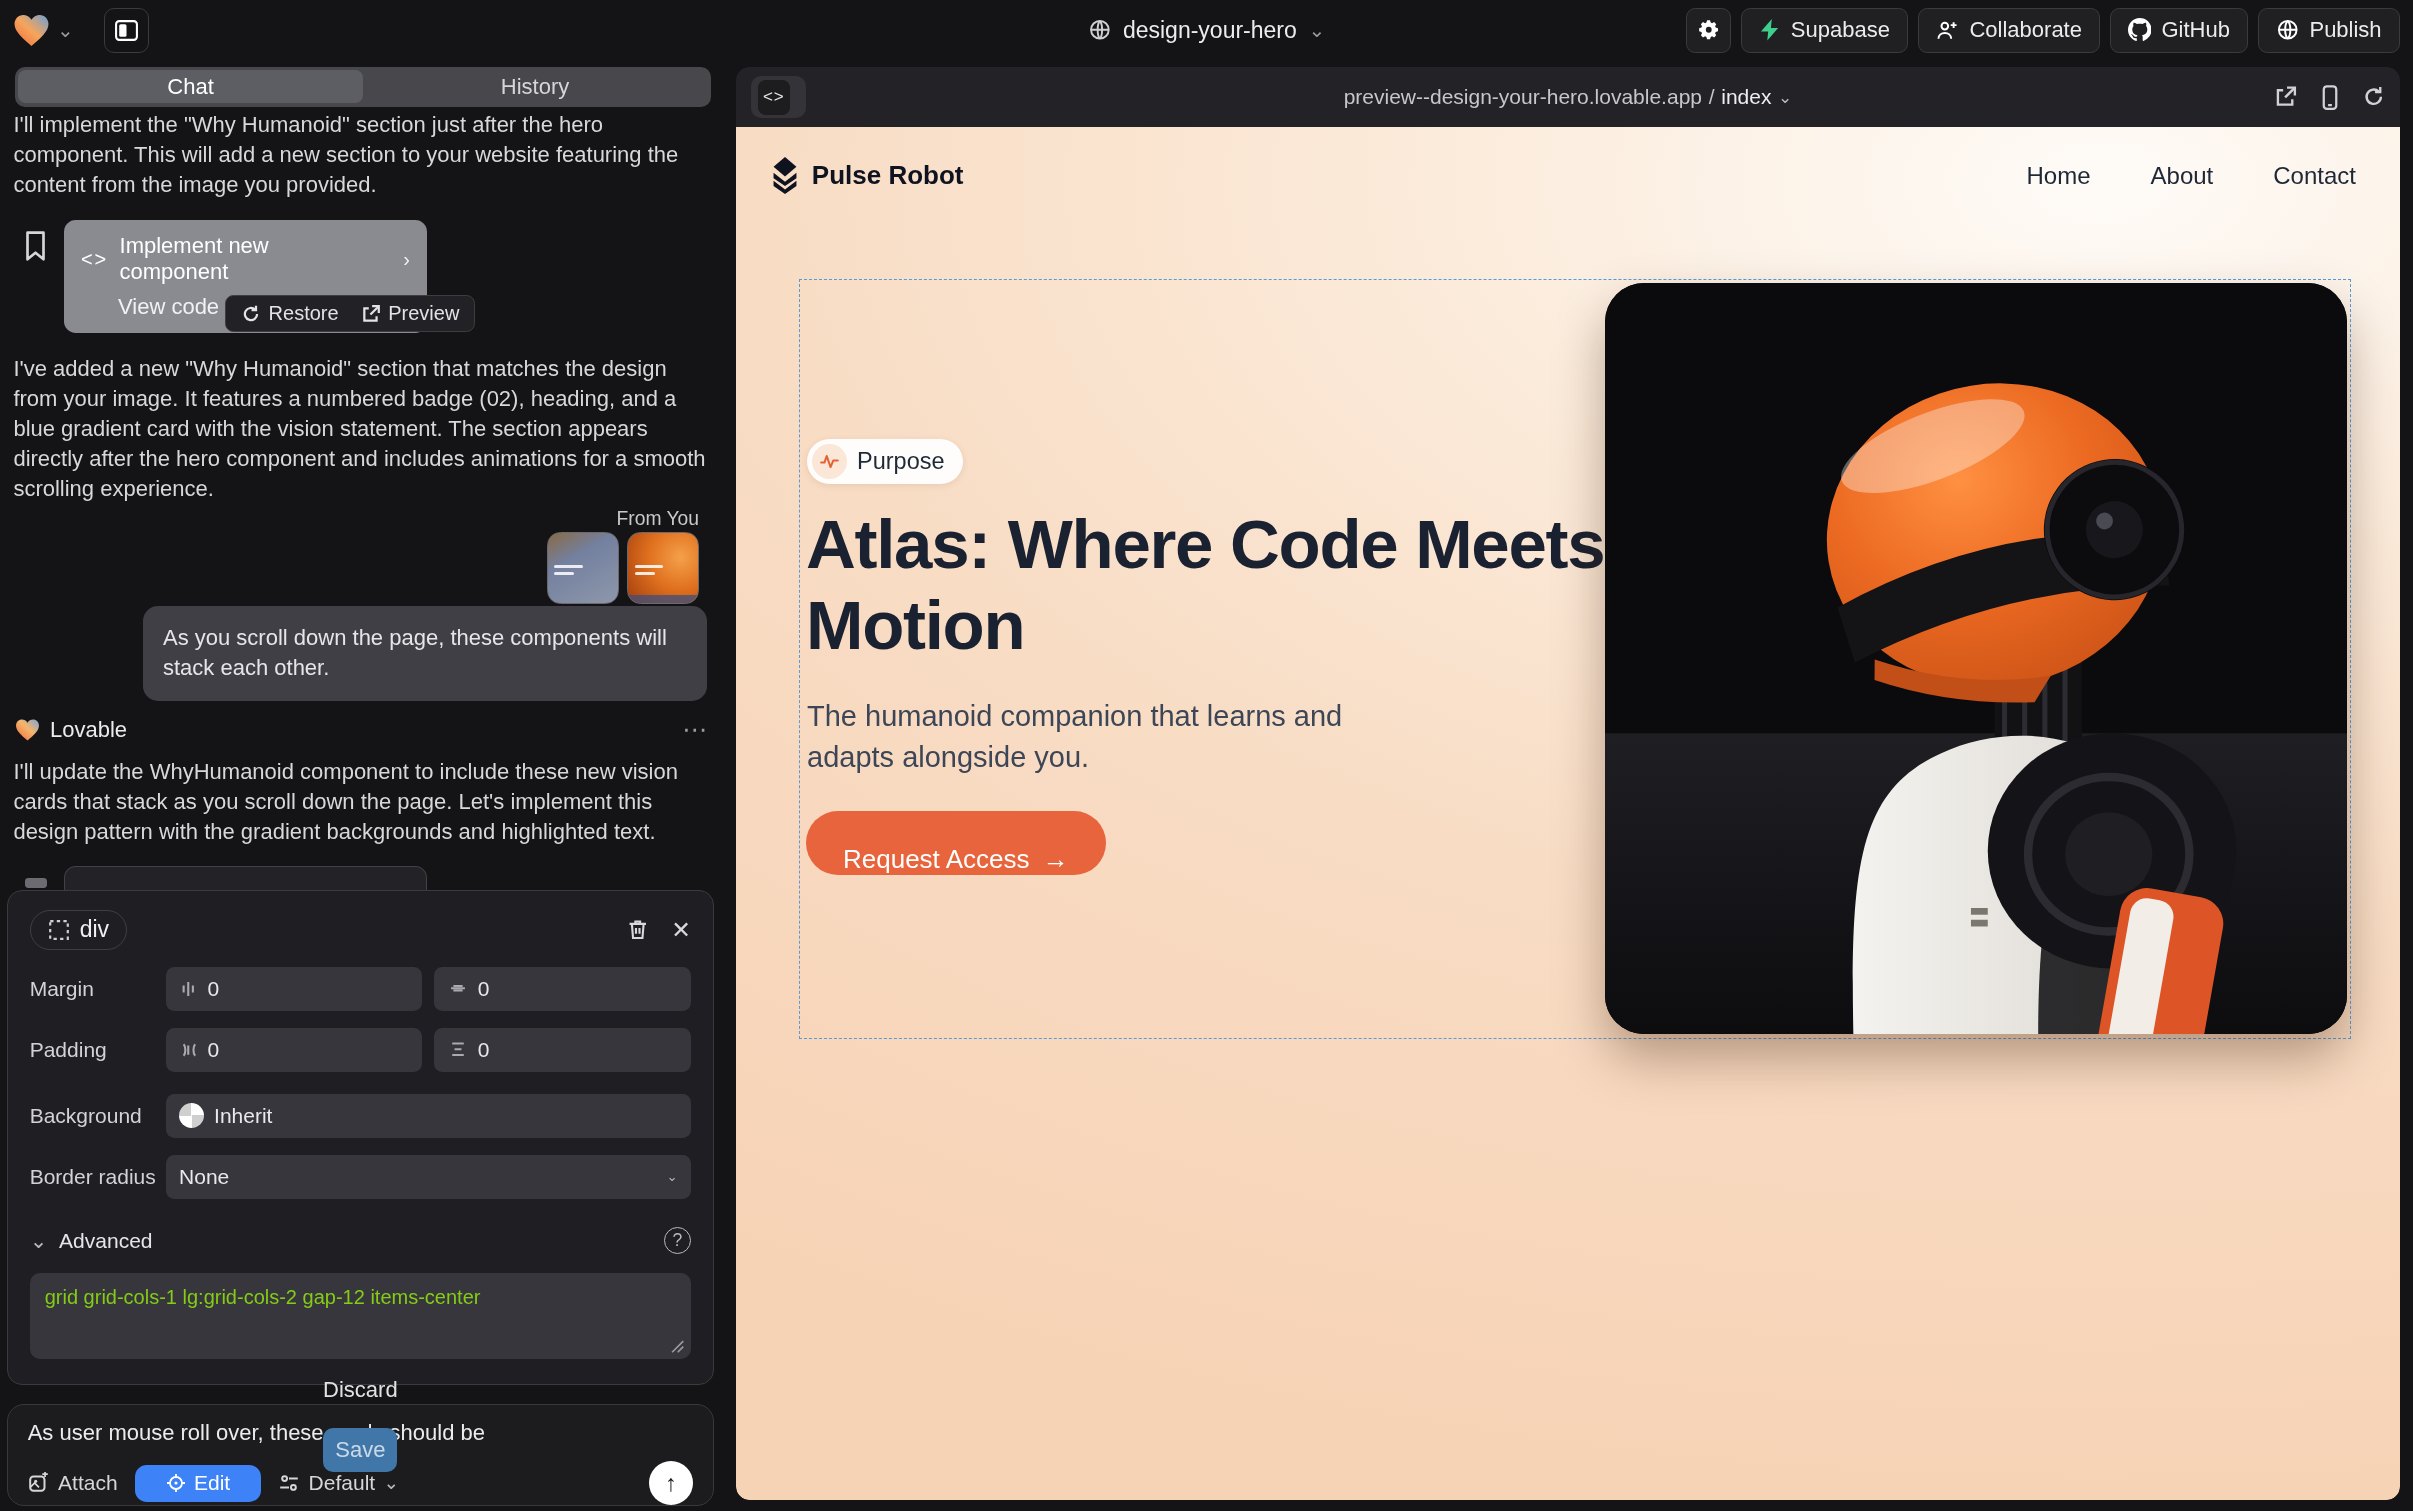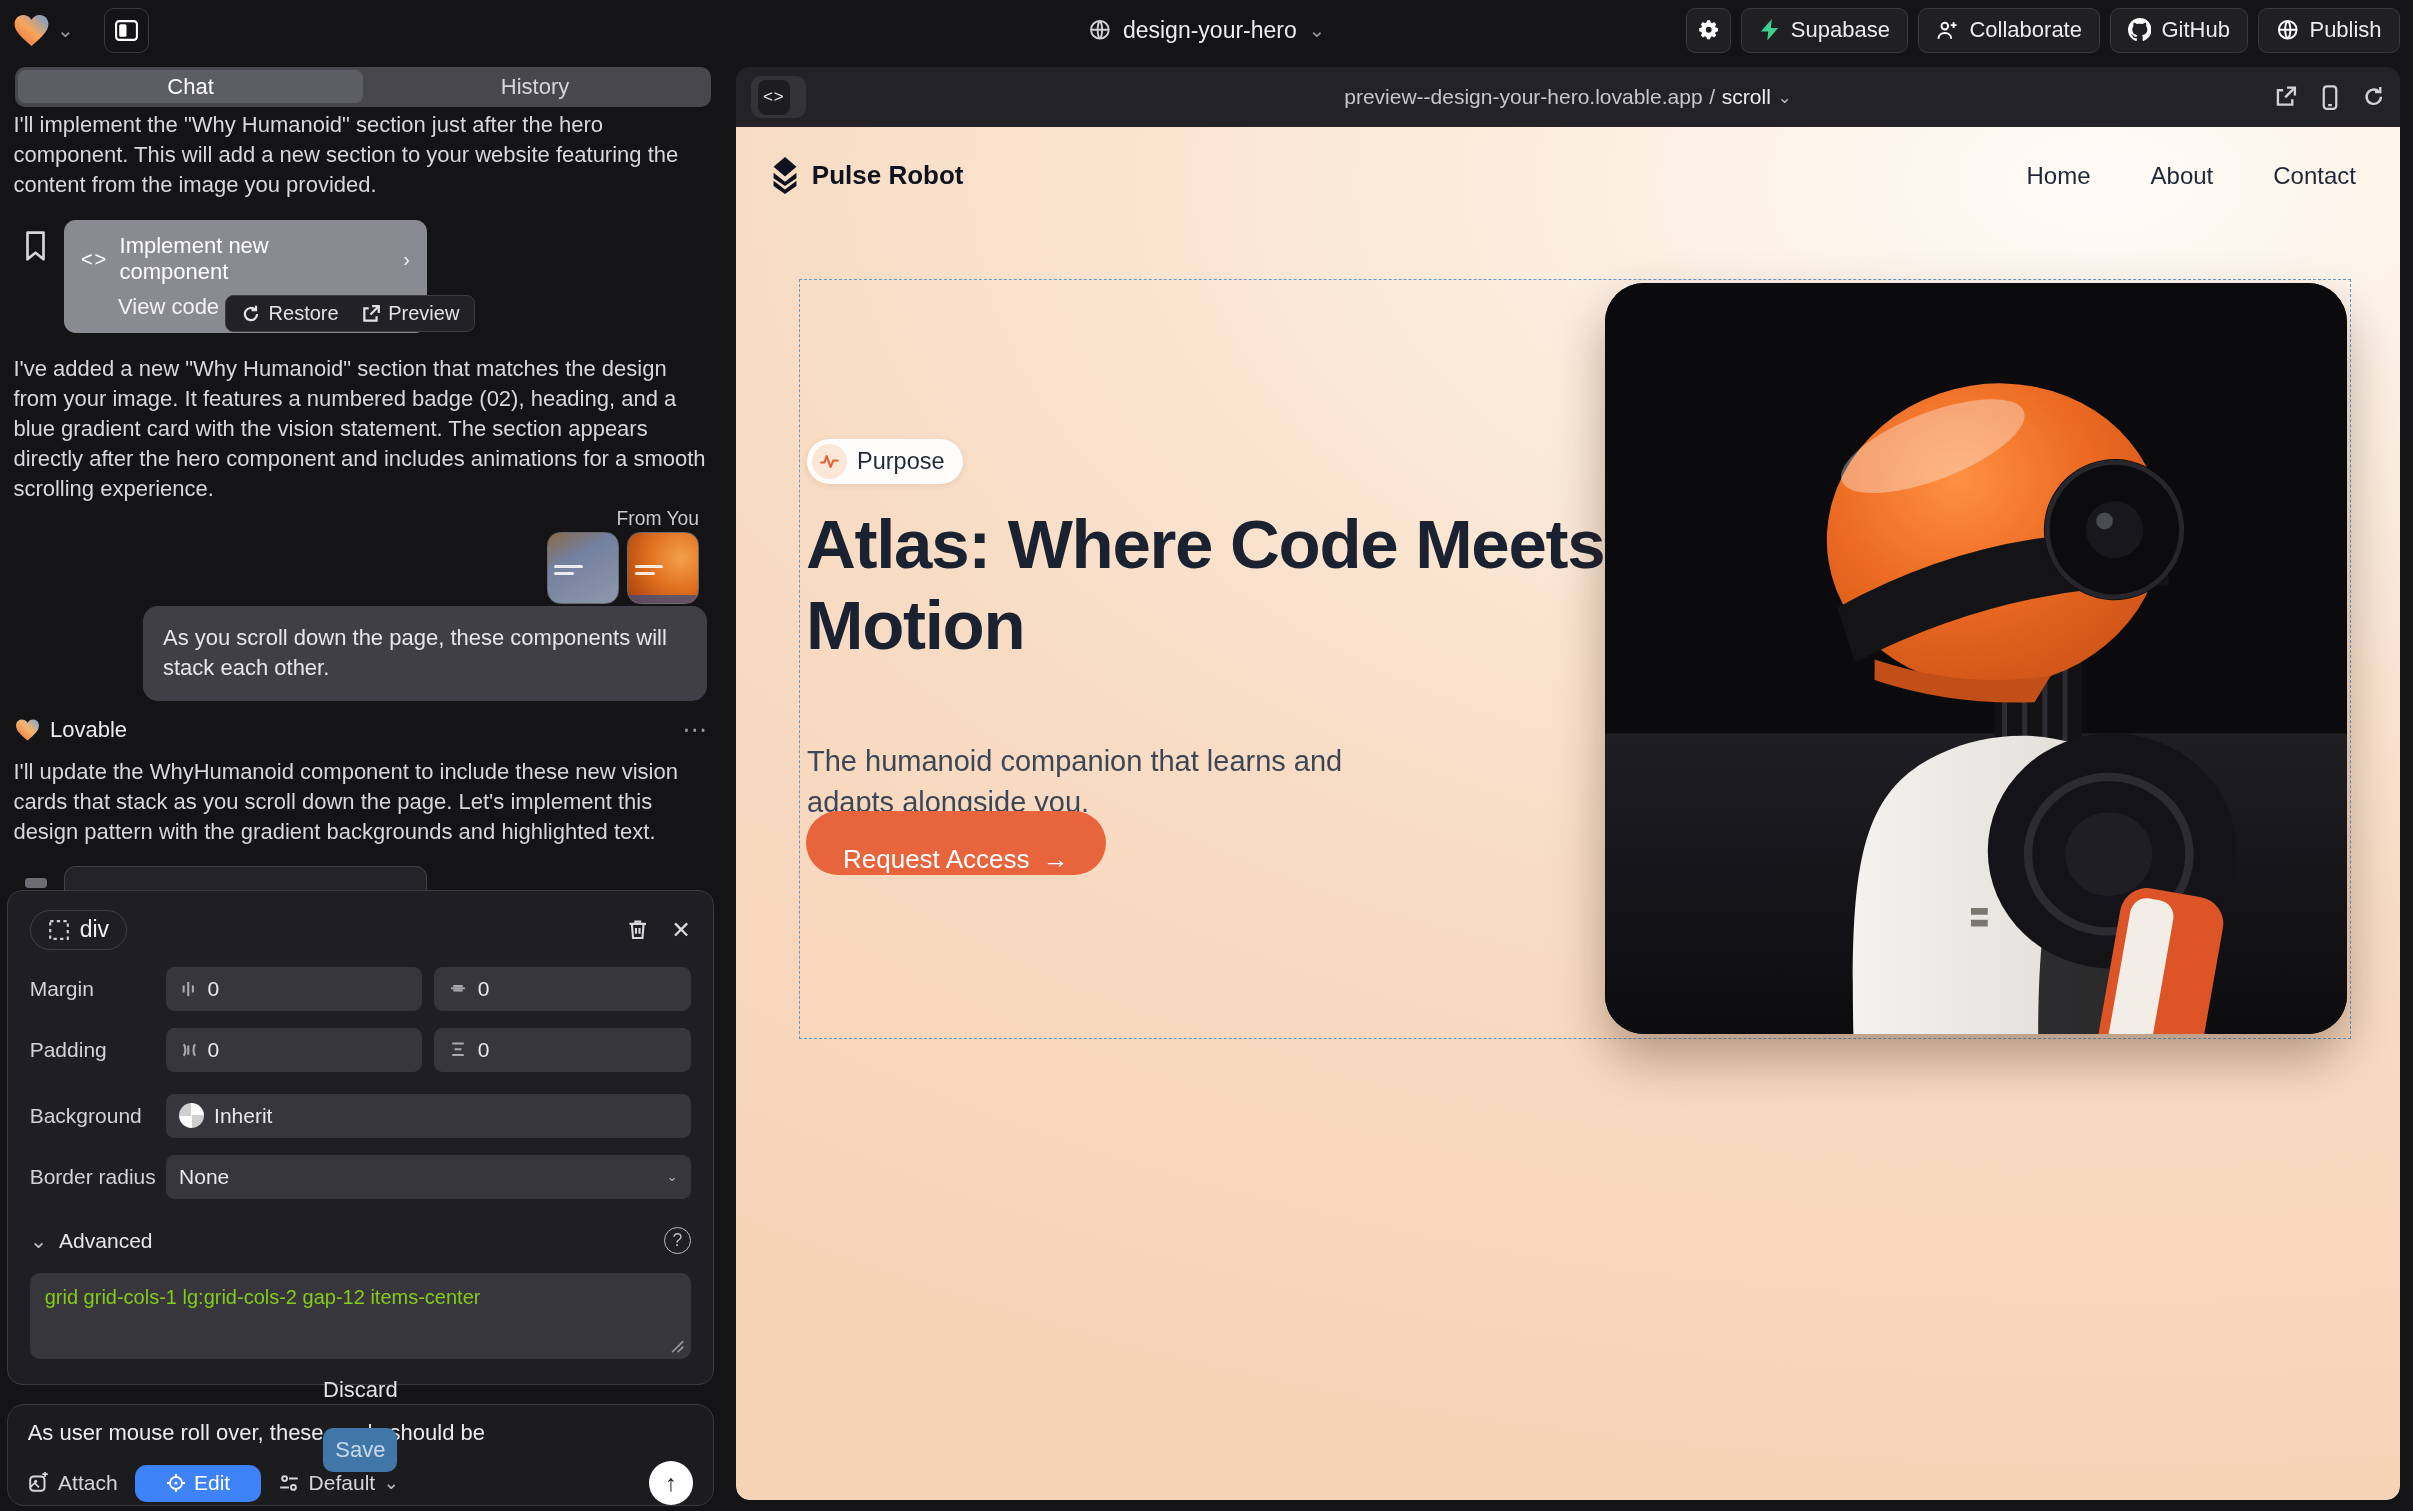--- a/index.html
+++ b/index.html
@@ -83,21 +83,21 @@
   .pv-actions { margin-left:auto; display:flex; align-items:center; gap:22px; color:#d2d2d6; }
   .site { position:relative; height:1373px; border-radius:0 0 13.4px 13.4px;
       background:radial-gradient(140% 95% at 82% 4%, #fefbf7 0%, #fbead9 30%, #f8dcc4 58%, #f7d3b6 100%); }
   .site-head { position:absolute; left:34px; right:44px; top:30px; display:flex; align-items:center; }
   .brand { display:flex; align-items:center; gap:11.8px; font-size:26px; font-weight:700; color:#0f1320; }
   .nav { margin-left:auto; display:flex; gap:60px; font-size:24px; color:#1e2736; font-weight:500; }
   .hero-box { position:absolute; left:63px; top:152px; width:1552px; height:760px; border:1.7px dashed #5b9bd5; }
   .badge { position:absolute; left:71px; top:312px; height:45px; background:#fffdfb; border-radius:23.5px; display:flex; align-items:center; gap:10px; padding:5px 18.5px 5px 5px; box-shadow:0 1.7px 6.7px rgba(120,70,30,.12); font-size:23.5px; color:#1f2937; }
   .badge-ico { width:35px; height:35px; border-radius:50%; background:#fbe7d7; display:flex; align-items:center; justify-content:center; }
   .h1 { position:absolute; left:70px; top:378px; width:873px; font-size:69px; line-height:1.17; font-weight:800; letter-spacing:-1.3px; color:#1a2130; }
-  .sub { position:absolute; left:71px; top:569px; width:621px; font-size:29px; line-height:1.42; color:#3c4656;margin-top:45px; }
+  .sub { position:absolute; left:71px; top:569px; width:621px; font-size:29px; line-height:1.42; color:#3c4656; }
   .cta { position:absolute; left:70px; top:684px; height:64px; background:#e8643c; border:none; border-radius:34px; color:#fff; font-size:26px; display:flex; align-items:flex-end; gap:13.4px; padding:0 37px; font-family:"Liberation Sans",sans-serif; }
   .robot-card { position:absolute; left:869px; top:156px; width:742px; height:751px; border-radius:39px; overflow:hidden; background:#0b0b0e; box-shadow:0 25px 50px rgba(60,30,10,.35); }
 
   svg { display:block; }
 </style>
 </head>
 <body>
 
 <div class="topbar">
   <div class="topbar-left">
@@ -411,21 +411,21 @@
 </div>
 
 <div class="preview">
   <div class="pv-bar">
     <div class="code-toggle">
       <div class="code-well">&lt;&gt;</div>
     </div>
     <div class="pv-url">
       <span>preview--design-your-hero.lovable.app</span>
       <span>/</span>
-      <b>scroll</b>
+      <b>index</b>
       <span style="font-size:17px;color:#b9b9be;">⌄</span>
     </div>
     <div class="pv-actions">
       <span>
         <svg width="23.5" height="23.5" viewBox="0 0 18 18" fill="none" stroke="#d2d2d6" stroke-width="1.8">
             <path d="M7 4H3v11h11v-4"></path>
             <path d="M10 2h6v6"></path>
             <path d="M16 2 8.5 9.5"></path>
           </svg>
       </span>

